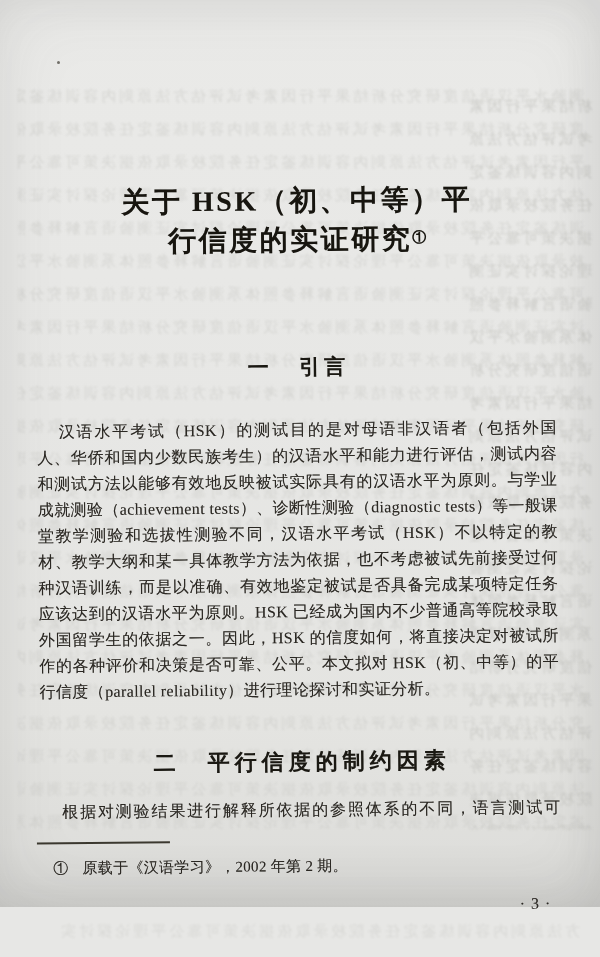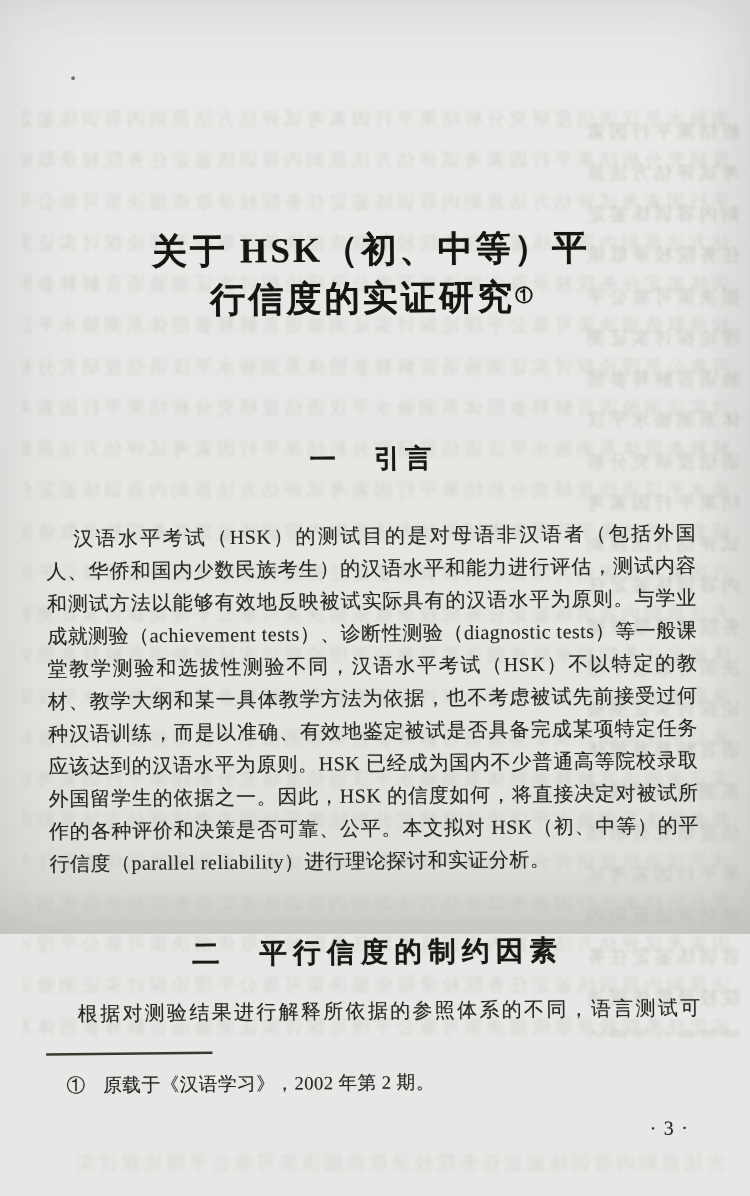--- a/index.html
+++ b/index.html
@@ -2,21 +2,21 @@
 <html lang="zh"><head>
 <meta charset="utf-8">
 <style>
   html,body{margin:0;padding:0;}
   body{
     width:600px;height:957px;overflow:hidden;
     font-family:"Liberation Serif","DejaVu Serif",serif;
     background:#e7e7e5;
   }
   .paper{
-    position:relative;width:600px;height:747px;
+    position:relative;width:600px;height:907px;
     background:
       linear-gradient(180deg,#eaeae8 0%,#e7e7e5 45%,#e4e4e1 80%,#dddddad9 93%,#d3d3d0 100%);
   }
   .vignette{
     position:absolute;inset:0;pointer-events:none;z-index:6;
     box-shadow:inset 0 0 70px rgba(70,70,64,.10), inset -10px 0 40px rgba(70,70,64,.06);
   }
   
   .ghost{
     position:absolute;z-index:1;overflow:hidden;pointer-events:none;

